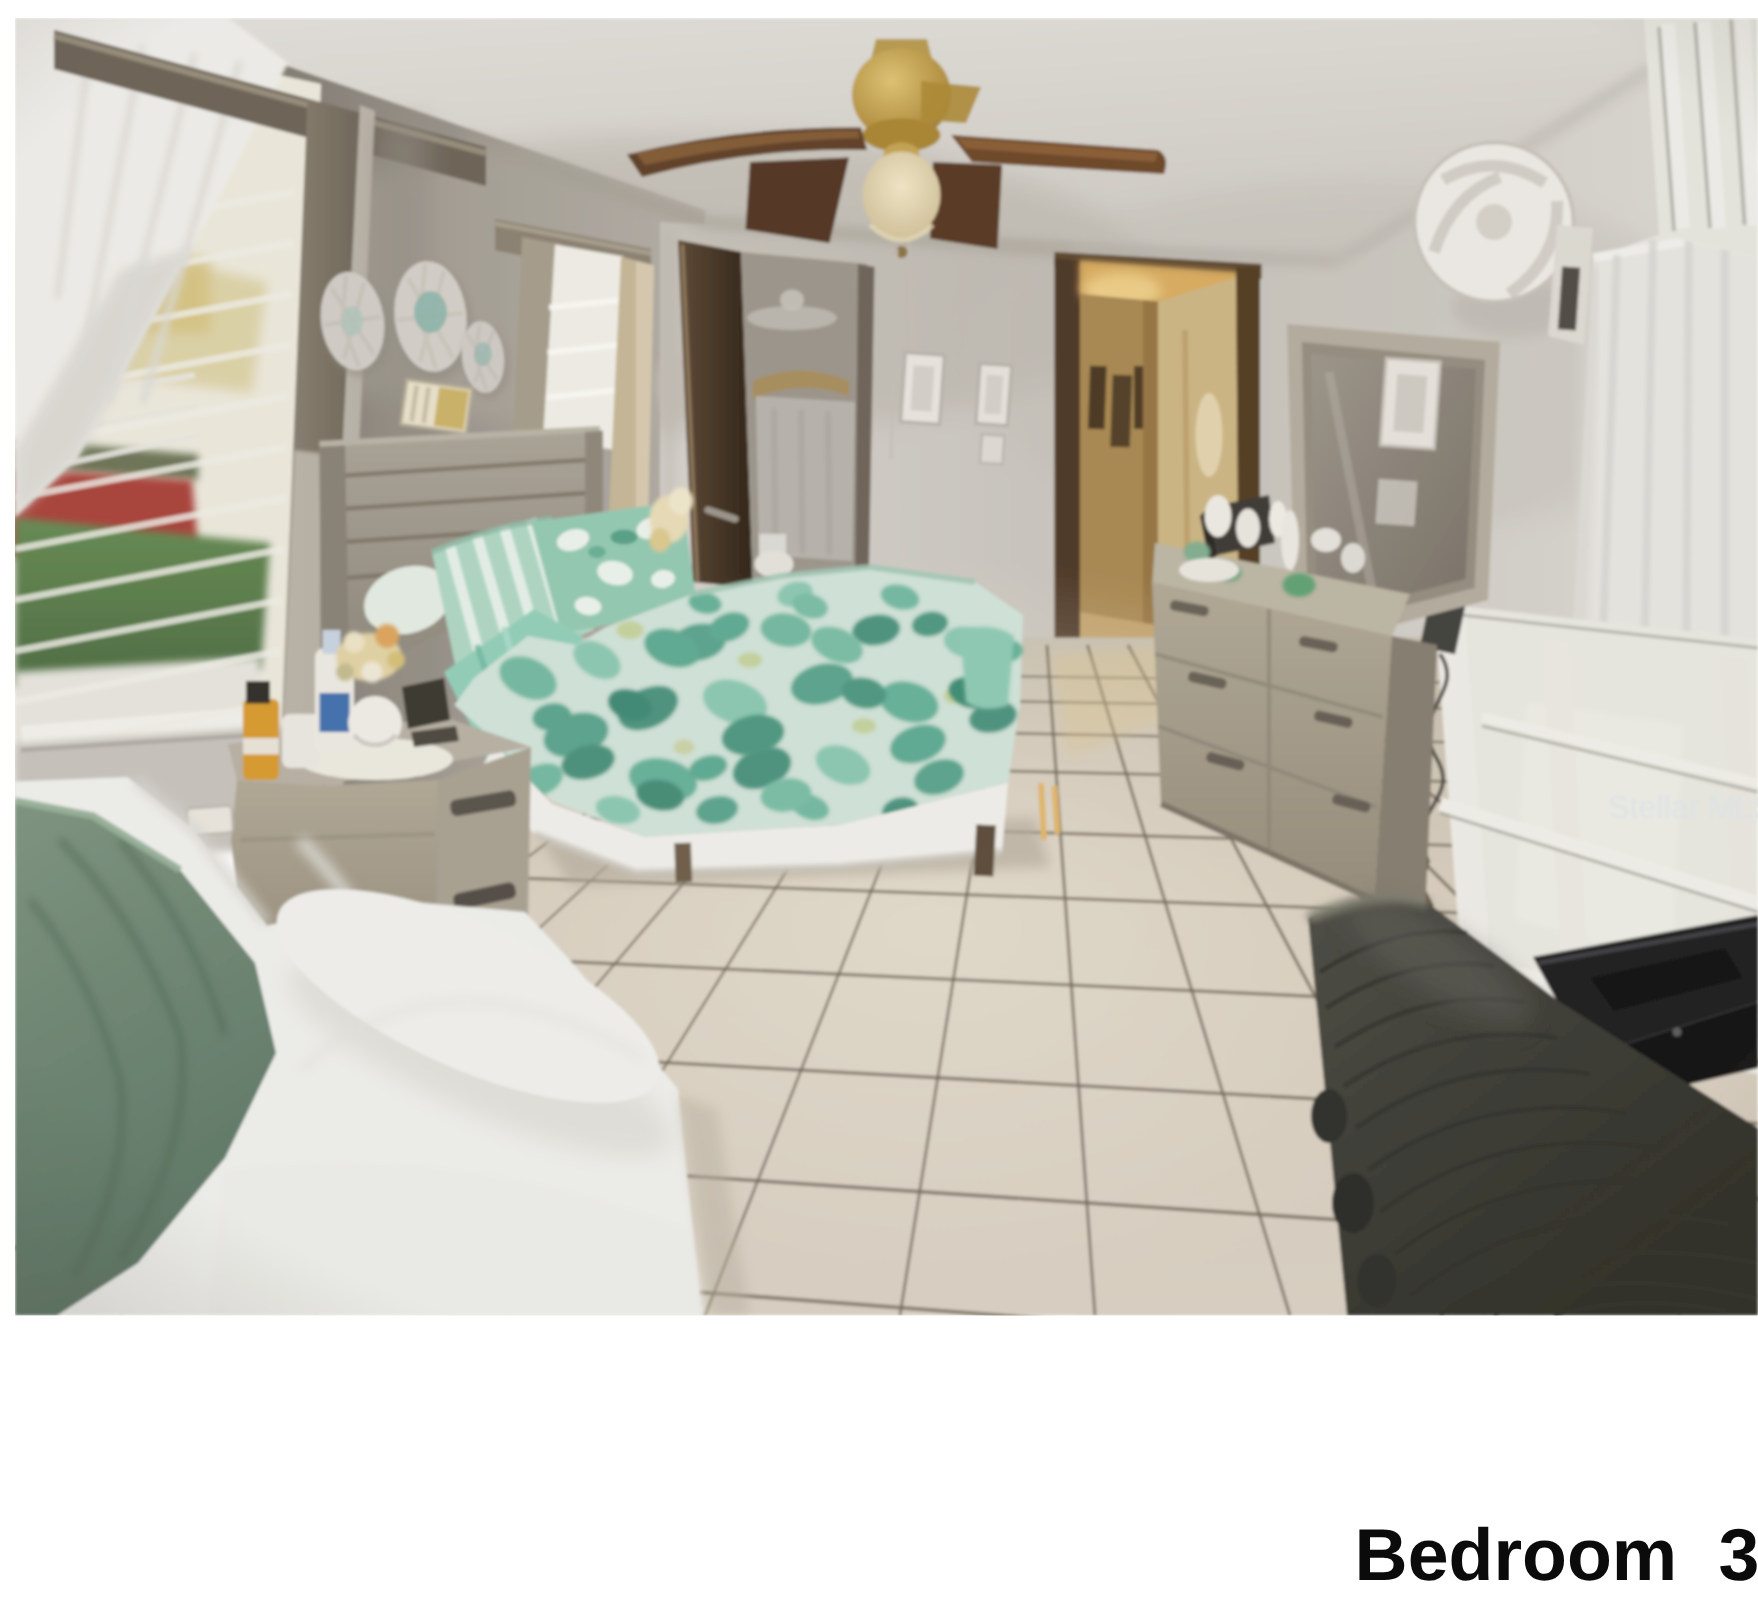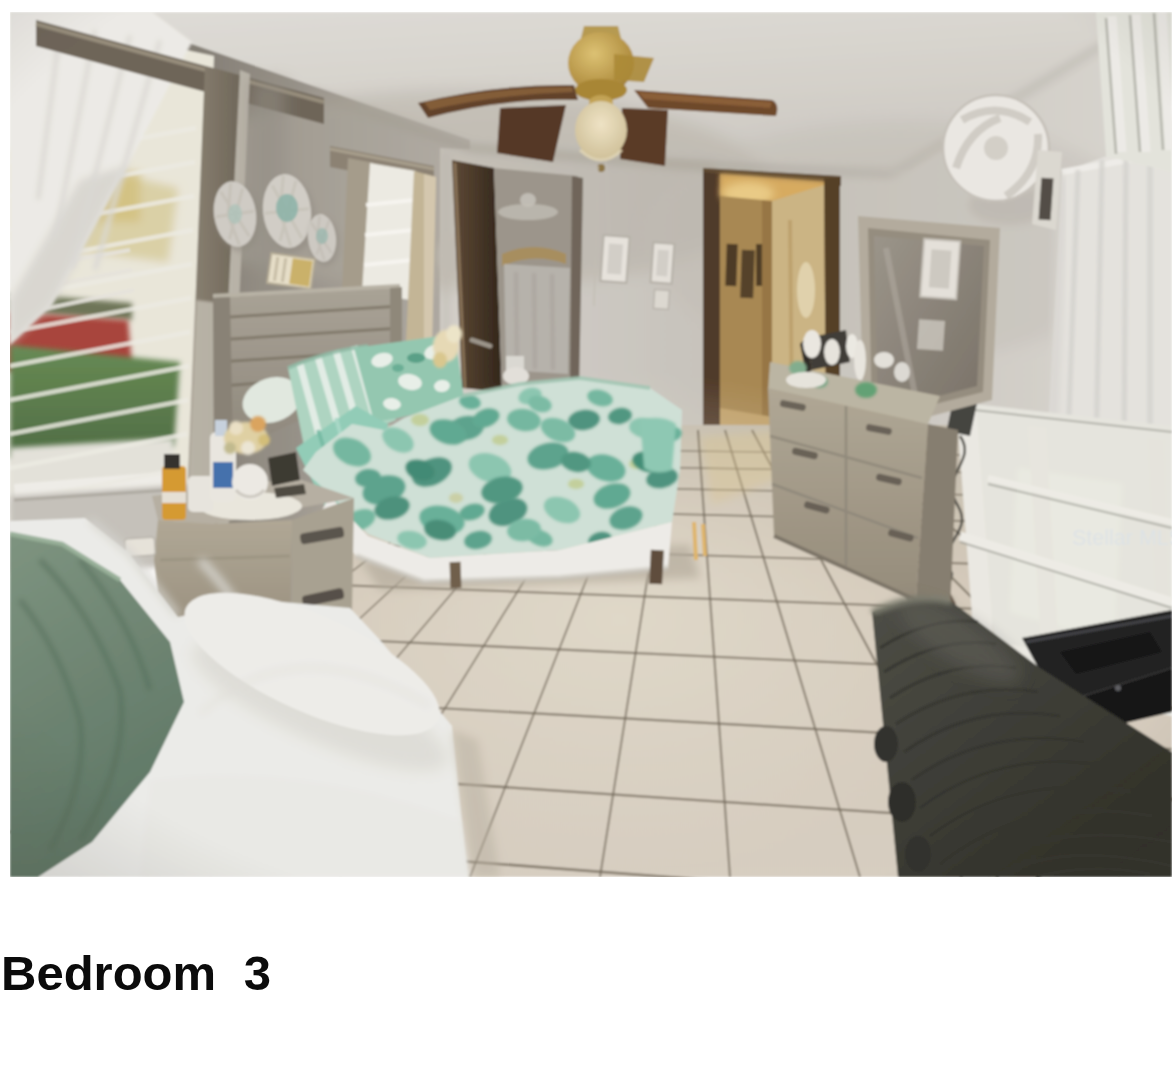--- a/index.html
+++ b/index.html
@@ -1,17 +1,17 @@
 <!DOCTYPE html>
 <html><head>
 <meta charset="utf-8">
 <style>
   html,body{margin:0;padding:0;background:#ffffff;}
   .page{position:relative;width:1172px;height:1068px;background:#ffffff;font-family:"Liberation Sans", sans-serif;overflow:hidden;}
-  .caption{position:absolute;left:1px;top:945px;width:1172px;text-align:left;
+  .caption{position:absolute;left:1px;top:1009px;width:1172px;text-align:right;
     font-family:"Liberation Sans", sans-serif;font-weight:bold;font-size:49px;color:#0b0b0b;
     word-spacing:14px;}
 </style>
 </head>
 <body>
 <div class="page">
 
 <svg width="1172" height="1068" viewBox="0 0 1172 1068">
 <defs>
   <clipPath id="photo">

